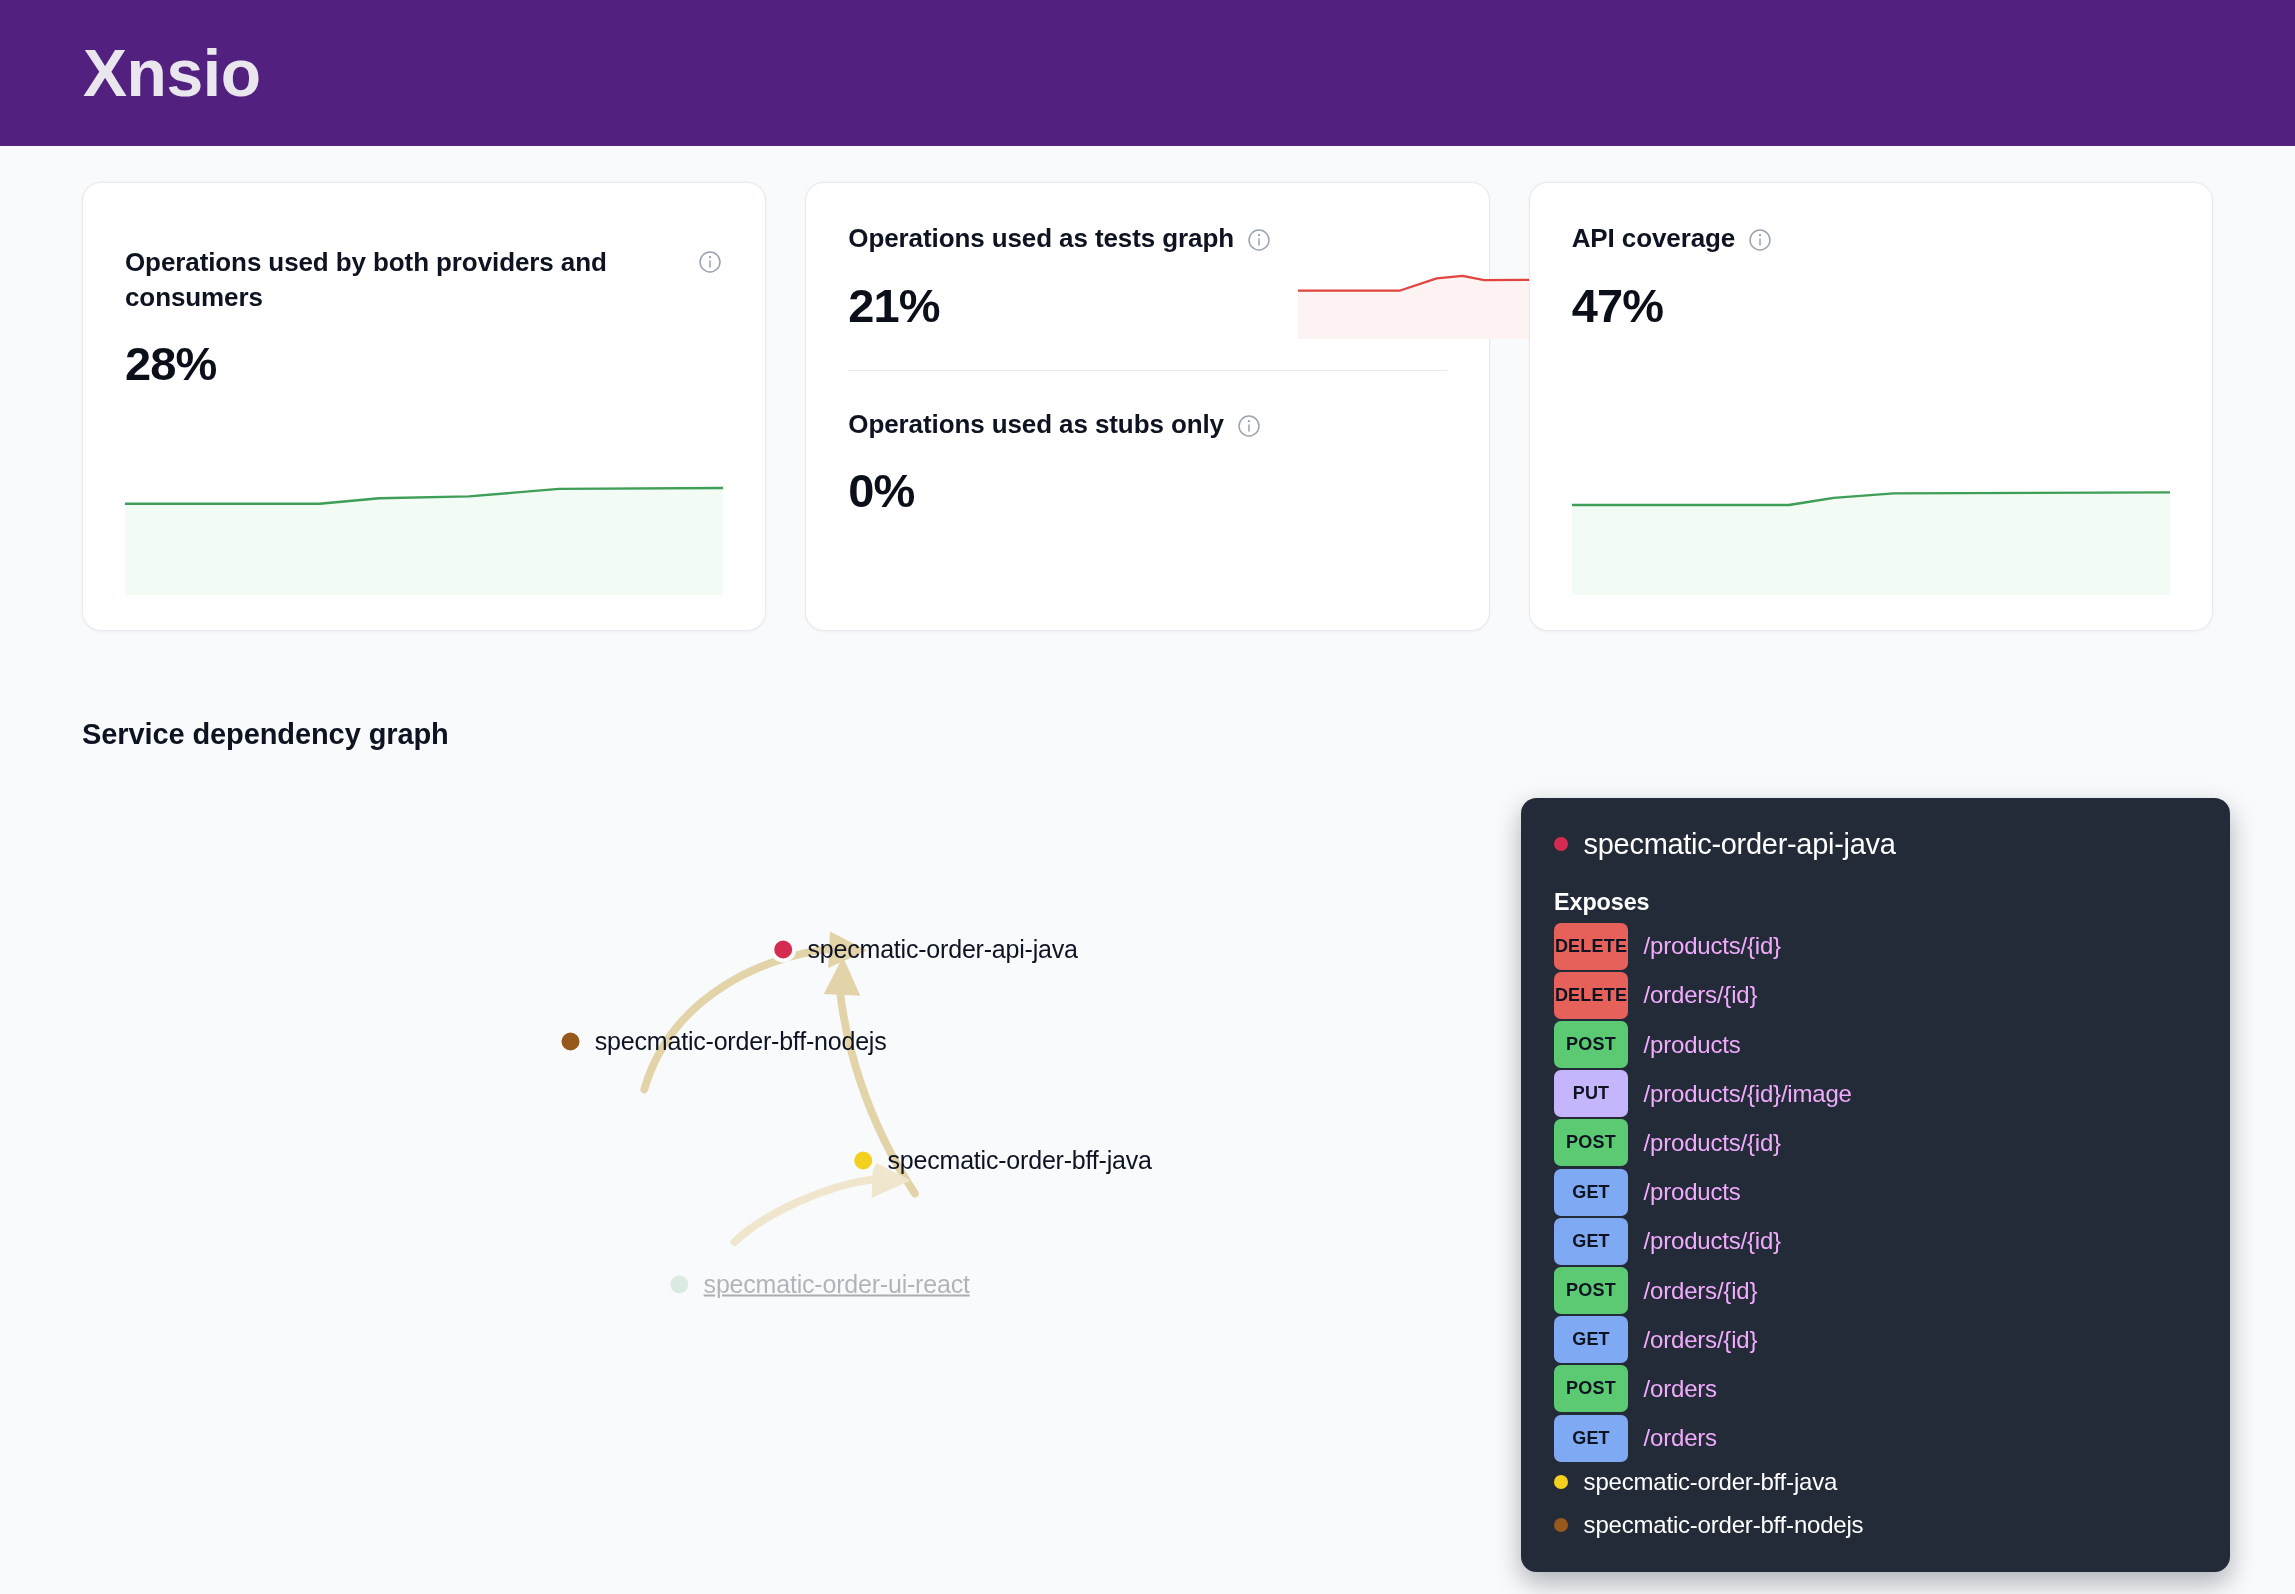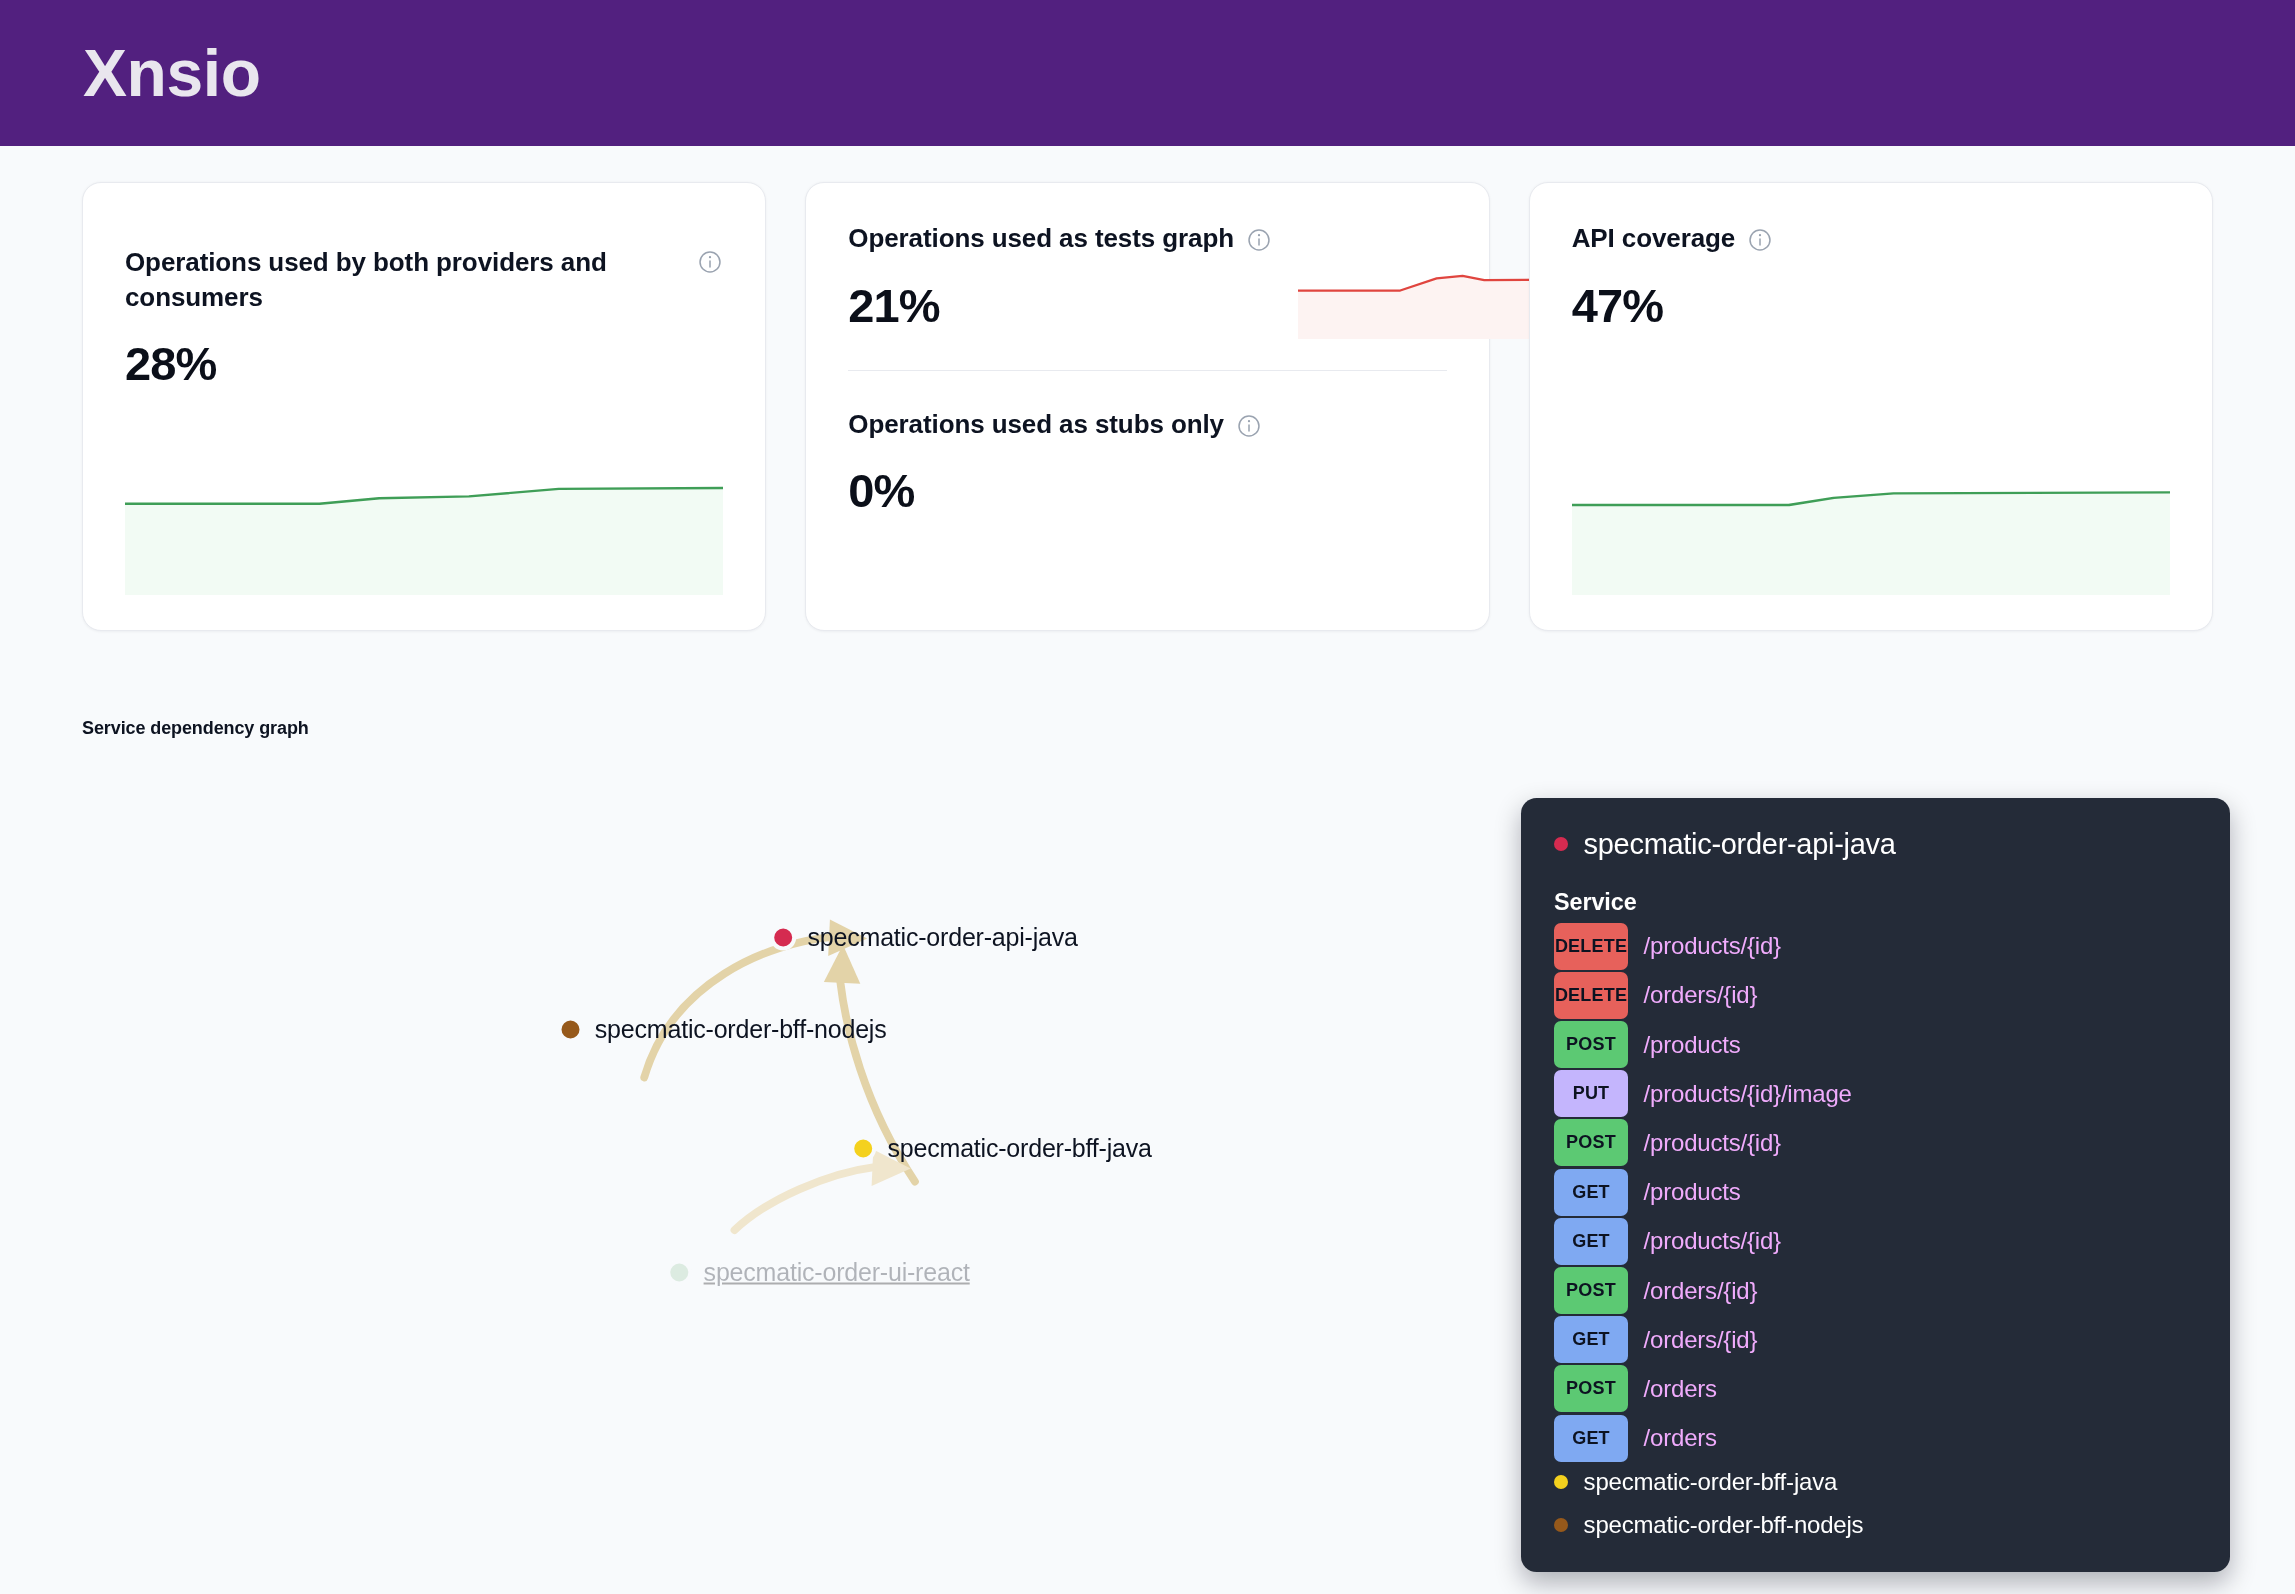--- a/index.html
+++ b/index.html
@@ -112,21 +112,21 @@
   
   .card3 .spark-wrap { margin-top: auto; }
 
   
   .graph-section {
     position: relative;
     margin-top: 87px;
     padding: 0 82px;
   }
   .section-title {
-    font-size: 18px;
+    font-size: 29px;
     font-weight: 700;
     color: #0d1321;
     letter-spacing: -0.1px;
   }
   .graph-canvas {
     position: relative;
     width: 100%;
     height: 486px;
     margin-top: 26px;
   }
@@ -363,21 +363,21 @@
     </div>
   </div>
 </div>
 
 <div class="detail-panel">
   <div class="panel-head">
     <span class="panel-dot" style="background:#d52b50;"></span>
     <span class="panel-title">specmatic-order-api-java</span>
   </div>
 
-  <div class="panel-section-title">Service</div>
+  <div class="panel-section-title">Exposes</div>
   <div class="op-list">
     <div class="op-row">
       <span class="method-badge" style="background:#e7615b;">DELETE</span>
       <span class="op-path">/products/{id}</span>
     </div>
     <div class="op-row">
       <span class="method-badge" style="background:#e7615b;">DELETE</span>
       <span class="op-path">/orders/{id}</span>
     </div>
     <div class="op-row">

